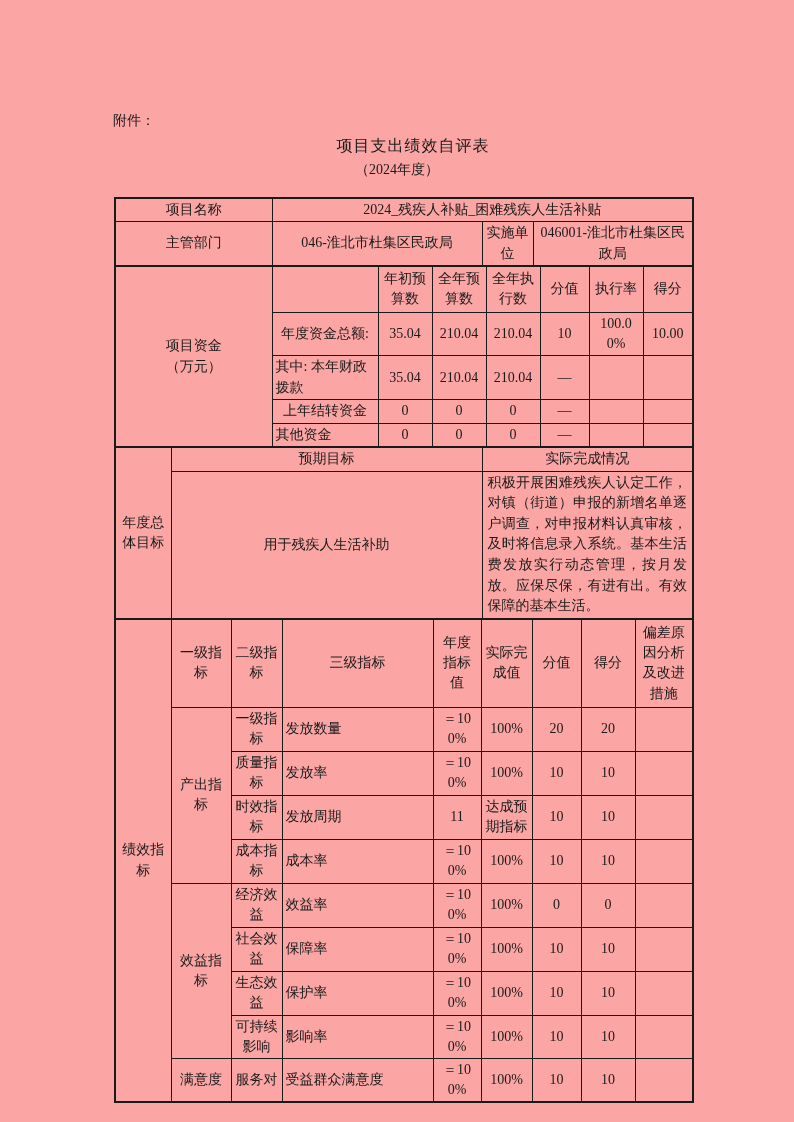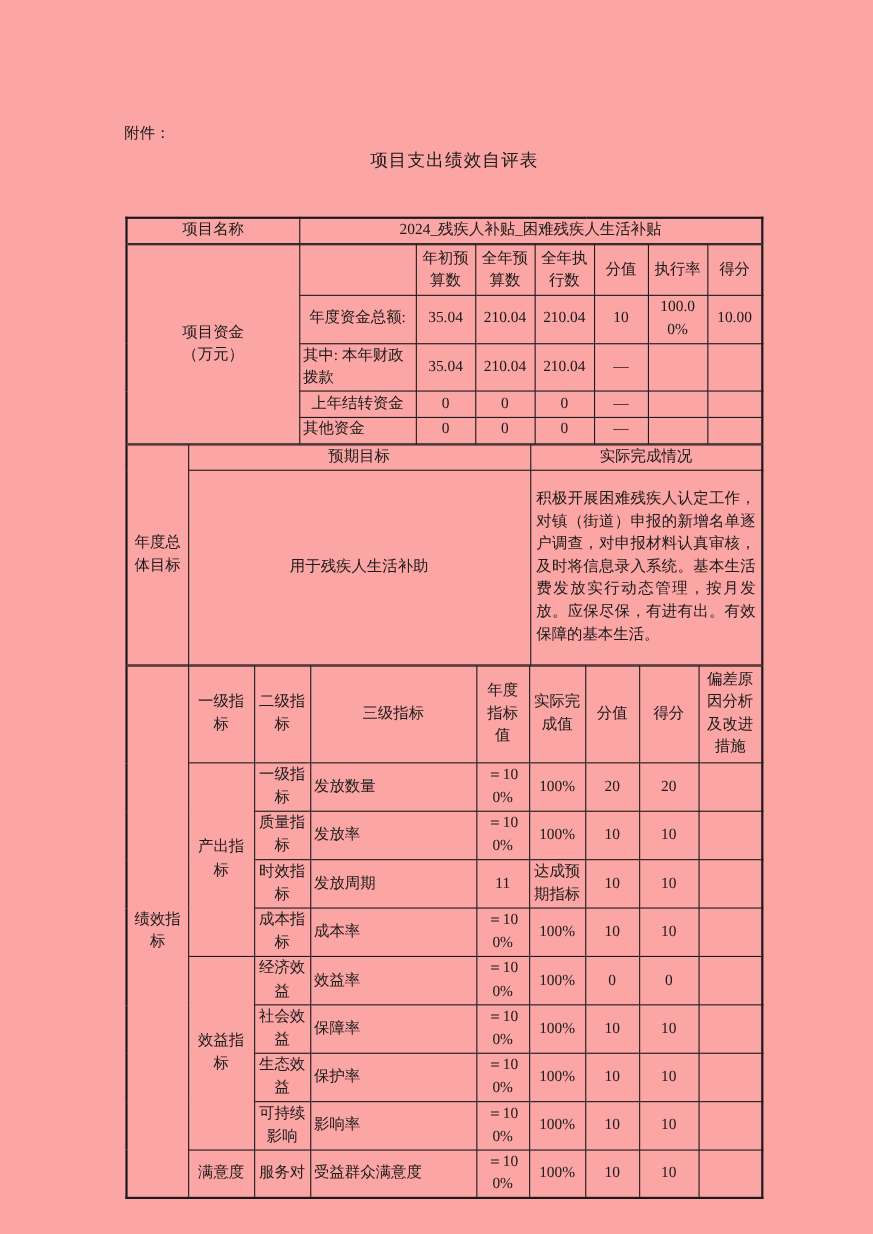--- a/index.html
+++ b/index.html
@@ -18,44 +18,51 @@
     font-size:14px;
   }
   table.first{border-top:2px solid #1a1a1a;}
   table.last{border-bottom:2px solid #1a1a1a;}
   td{
     border:1px solid #1a1a1a;text-align:center;vertical-align:middle;
     padding:1px 3px;word-break:break-all;line-height:1.45;overflow:hidden;
   }
   td.left{text-align:left;}
   td.justify{text-align:justify;text-align-last:auto;}
-  .goal-actual{line-height:20.6px;padding:16px 5px;}
+  .goal-actual{line-height:20.6px;padding:1px 5px;}
   .clip-row td{line-height:20px;}
 </style>
 </head>
 <body>
 
 <div class="page">
 
   <div class="attachment">附件：</div>
   <div class="doc-title">项目支出绩效自评表</div>
+  <div class="doc-subtitle">（2024年度）</div>
 
   <div class="tables">
 
     <table class="first">
       <colgroup>
           <col style="width:157px">
           <col style="width:210px">
           <col style="width:51px">
           <col style="width:160px">
         </colgroup>
       <tbody>
           <tr style="height:22px">
         <td>项目名称</td>
         <td colspan="3">2024_残疾人补贴_困难残疾人生活补贴</td>
+      </tr>
+      <tr style="height:40px">
+        <td>主管部门</td>
+        <td>046-淮北市杜集区民政局</td>
+        <td>实施单位</td>
+        <td>046001-淮北市杜集区民政局</td>
       </tr>
     </tbody>
       </table>
 
     <table>
       <colgroup>
           <col style="width:157px">
           <col style="width:106px">
           <col style="width:54px">
           <col style="width:54px">

